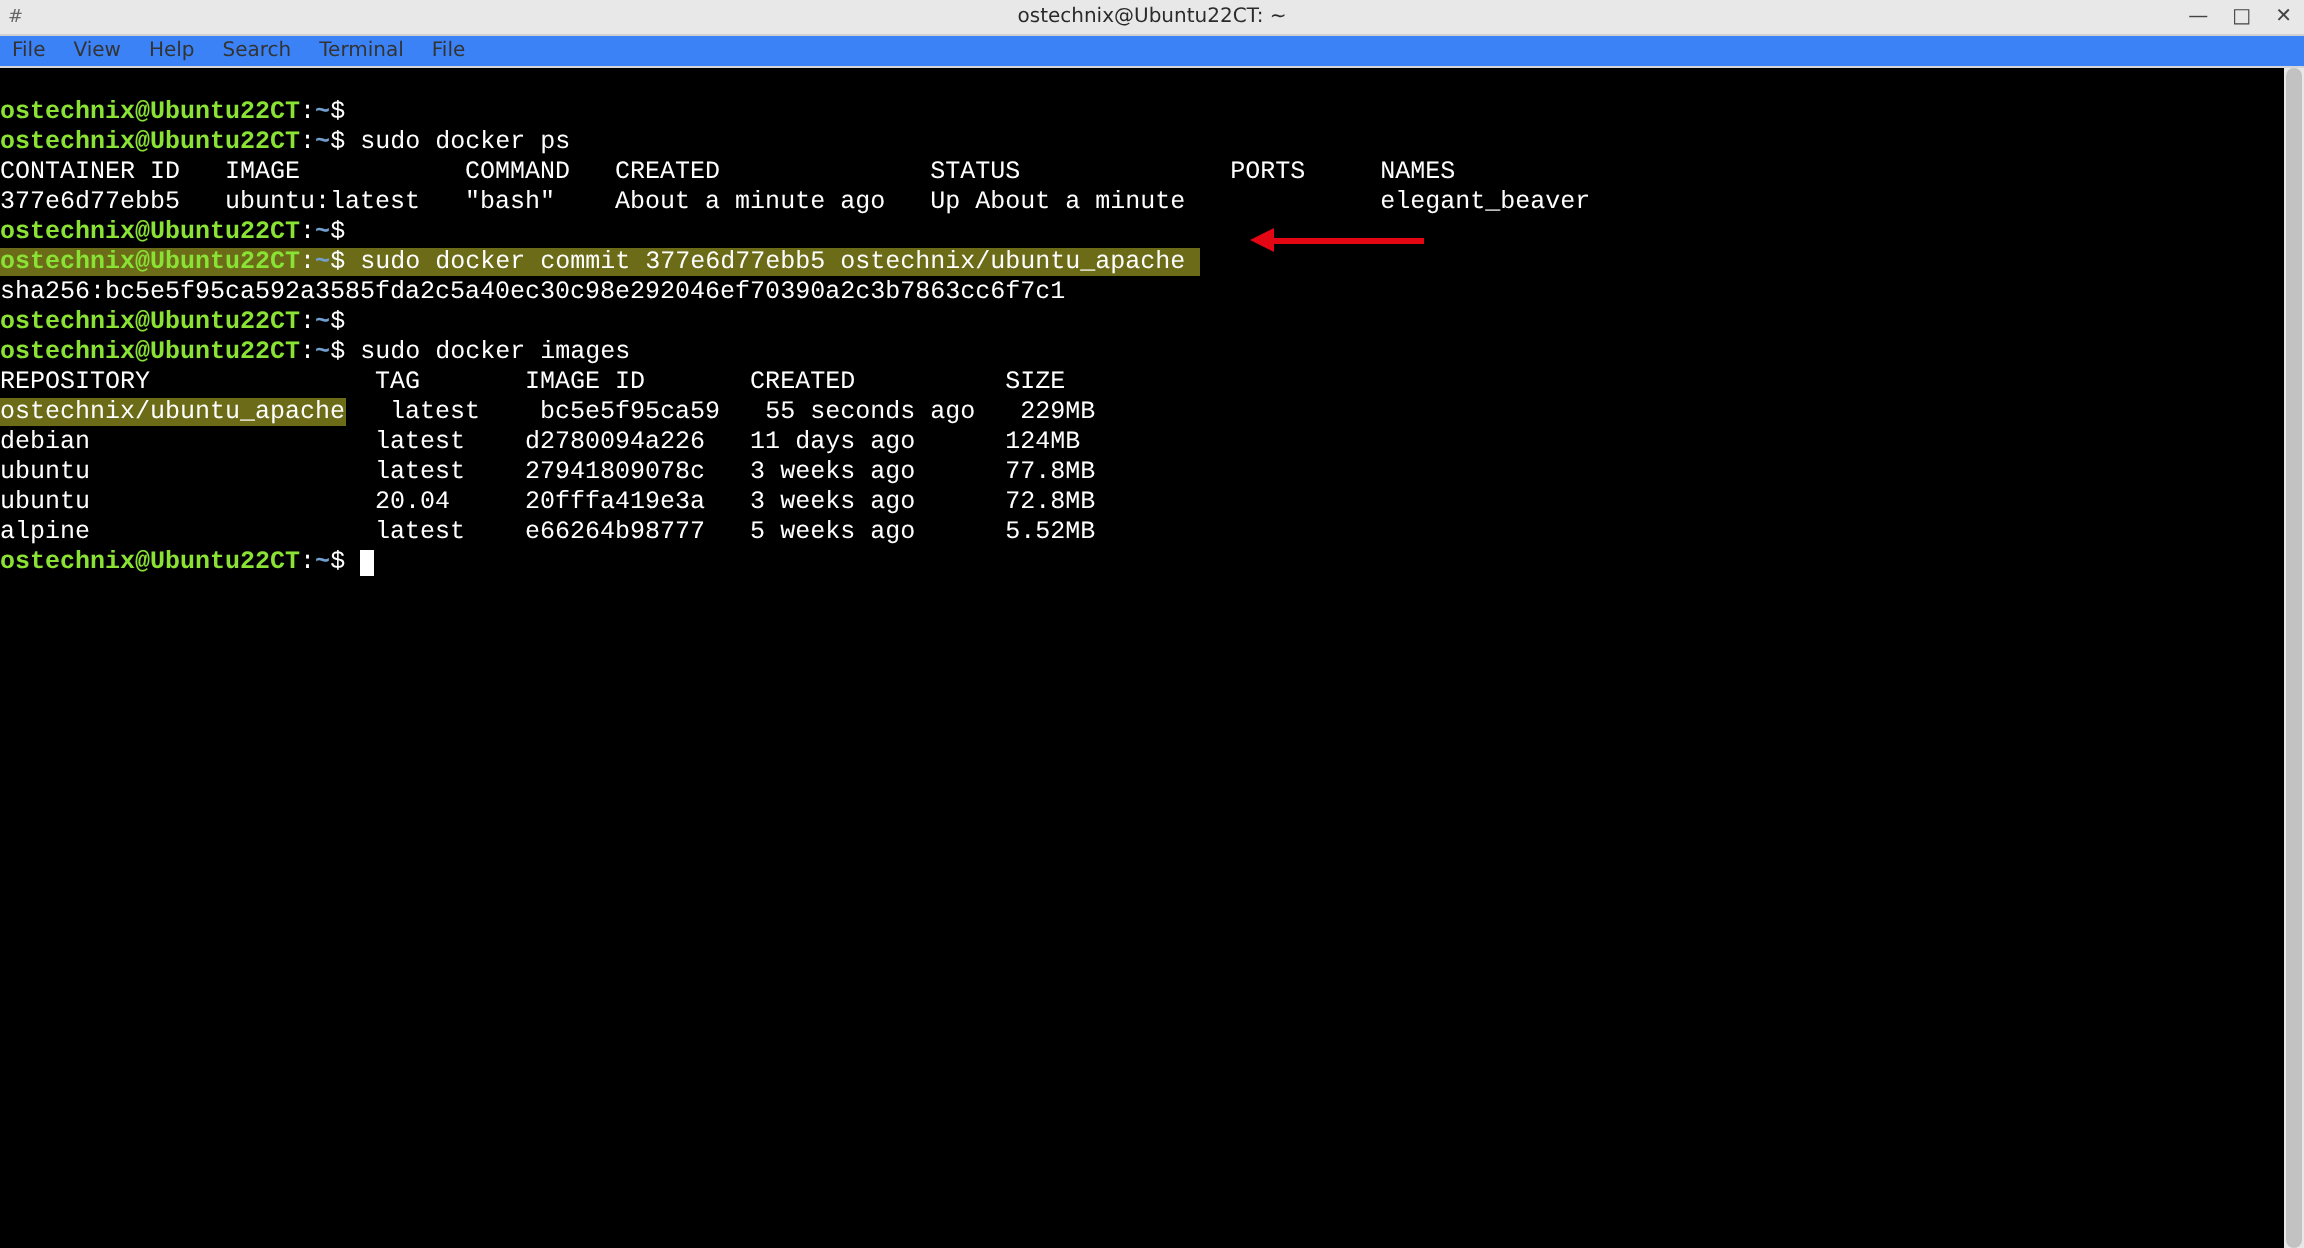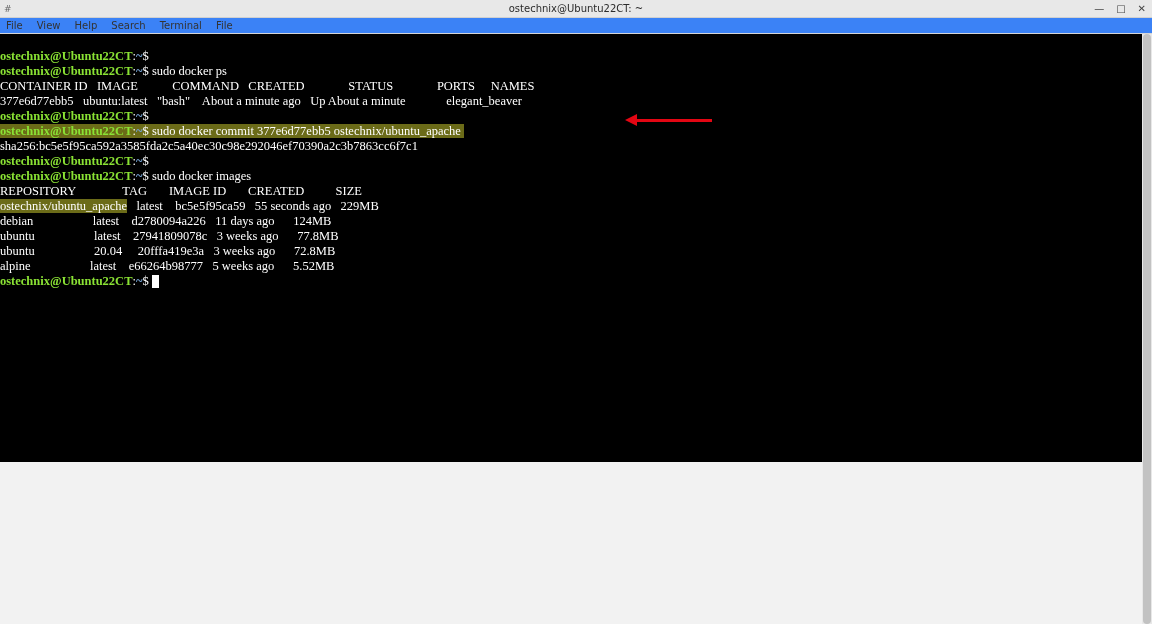--- a/index.html
+++ b/index.html
@@ -45,25 +45,25 @@
       padding-left: 6px;
       gap: 14px;
       font-size: 10px;
       color: #333;
       border-bottom: 1px solid #d6d6d6;
     }
     .menubar span { cursor: pointer; }
     .terminal {
       background: #000000;
       color: #ffffff;
-      font-family: Liberation Serif, serif;
+      font-family: Liberation Mono, monospace;
       font-size: 12.5px;
       line-height: 15px;
       padding: 0;
-      height: 428px;
+      height: 590px;
       white-space: pre;
       position: relative;
       overflow: hidden;
     }
     .userhost { color: #8ae234; font-weight: bold; }
     .path { color: #729fcf; font-weight: bold; }
     .white { color: #ffffff; }
     .hl { background: #6b6b18; color: #ffffff; }
     .hl-green { background: #6b6b18; color: #8ae234; font-weight: bold; }
     .hl-blue { background: #6b6b18; color: #729fcf; font-weight: bold; }

